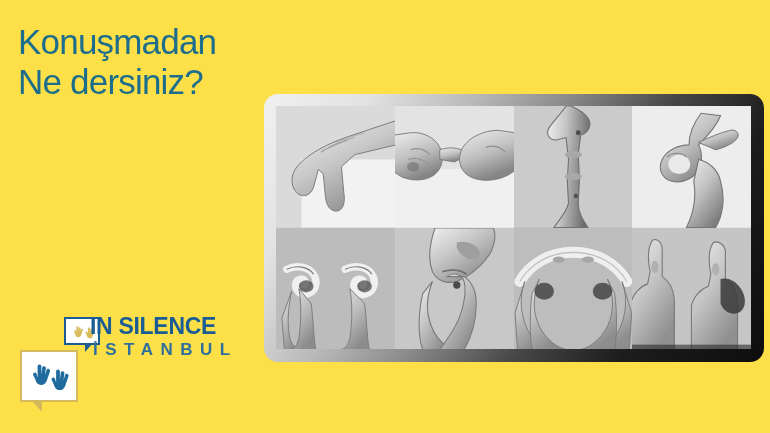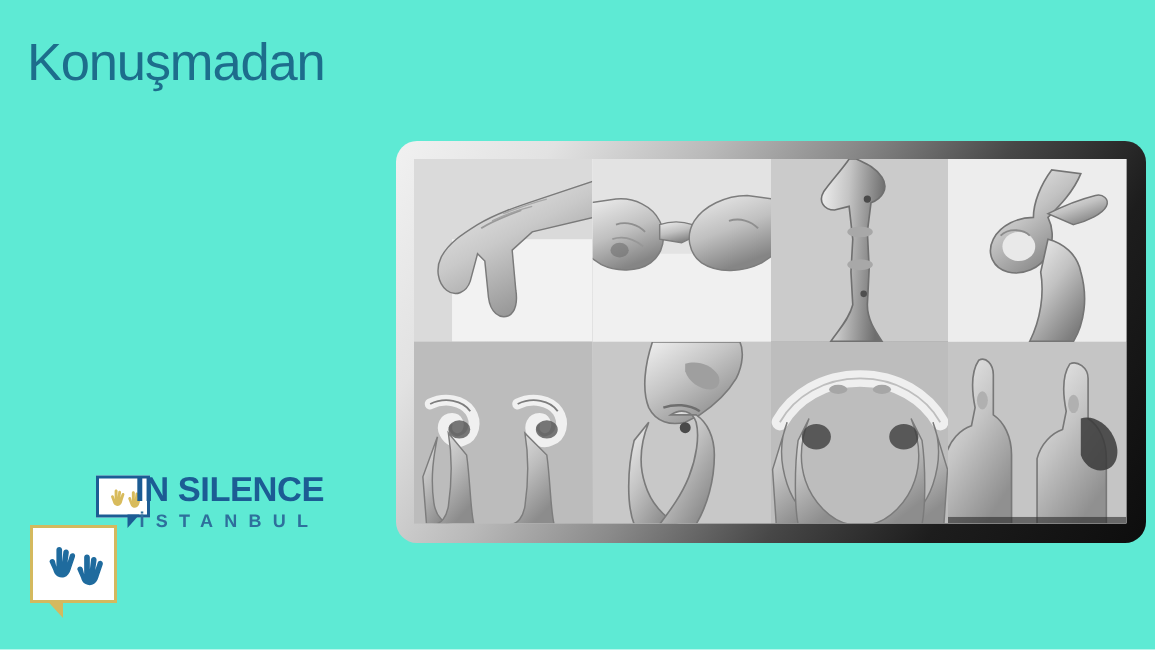--- a/index.html
+++ b/index.html
@@ -11,21 +11,21 @@
     width: 770px;
     height: 433px;
     overflow: hidden;
     font-family: "Liberation Sans", sans-serif;
     position: relative;
   }
 
   #poster {
     position: absolute;
     inset: 0;
-    background: #5eead4;
+    background: #fde047;
   }
 
   
   .headline {
     position: absolute;
     left: 18px;
     top: 22px;
     width: 270px;
     color: #1d6d8c;
     font-family: "Liberation Sans", sans-serif;
@@ -120,21 +120,21 @@
     font-size: 23px;
     font-weight: 700;
     letter-spacing: -0.3px;
     line-height: 1.05;
     color: #1c5c94;
     margin-top: 2px;
   }
   .wm-istanbul {
     display: block;
     font-family: "Liberation Sans", sans-serif;
-    font-size: 12px;
+    font-size: 17px;
     font-weight: 700;
     letter-spacing: 7.5px;
     line-height: 1.1;
     color: #2e6f9c;
     margin-top: 3px;
     margin-left: 3px;
   }
 
   
   .frame {
@@ -183,20 +183,21 @@
   .bg-grey   { background: linear-gradient(160deg,#cfcfcf 0%, #bdbdbd 55%, #b0b0b0 100%); }
   .bg-dark   { background: linear-gradient(160deg,#c2c2c2 0%, #a9a9a9 60%, #9c9c9c 100%); }
 </style>
 </head>
 <body>
 
 <div id="poster">
 
   <div class="headline">
     <span class="hl-line">Konuşmadan</span>
+    <span class="hl-line">Ne dersiniz?</span>
   </div>
 
   <div class="logo">
 
     <div class="bubble-small">
       <svg class="hands-gold" viewBox="0 0 26 19">
         <g fill="#d8bb5c">
           <path d="M3 8.2c0-.6.5-1 1-1 .4 0 .8.3.9.7l.5 2.1V4.3c0-.6.4-1 1-1s1 .4 1 1v4.4l.4-3.6c.1-.6.5-.9 1-.9.6.1.9.5.9 1.1l-.5 3.6.9-2.6c.2-.5.7-.8 1.2-.6.5.2.8.7.6 1.2l-1.3 3.9c-.3 1-.6 2.3-1.7 3-.9.6-2.1.6-3 .1-.9-.5-1.3-1.4-1.6-2.3L3 8.2z"></path>
           <path d="M14.5 9.4c0-.6.5-1 1-1 .4 0 .8.3.9.7l.5 2.1V5.5c0-.6.4-1 1-1s1 .4 1 1v4.4l.4-3.6c.1-.6.5-.9 1-.9.6.1.9.5.9 1.1l-.5 3.6.9-2.6c.2-.5.7-.8 1.2-.6.5.2.8.7.6 1.2l-1.3 3.9c-.3 1-.6 2.3-1.7 3-.9.6-2.1.6-3 .1-.9-.5-1.3-1.4-1.6-2.3l-1.3-3.3z"></path>
         </g>

